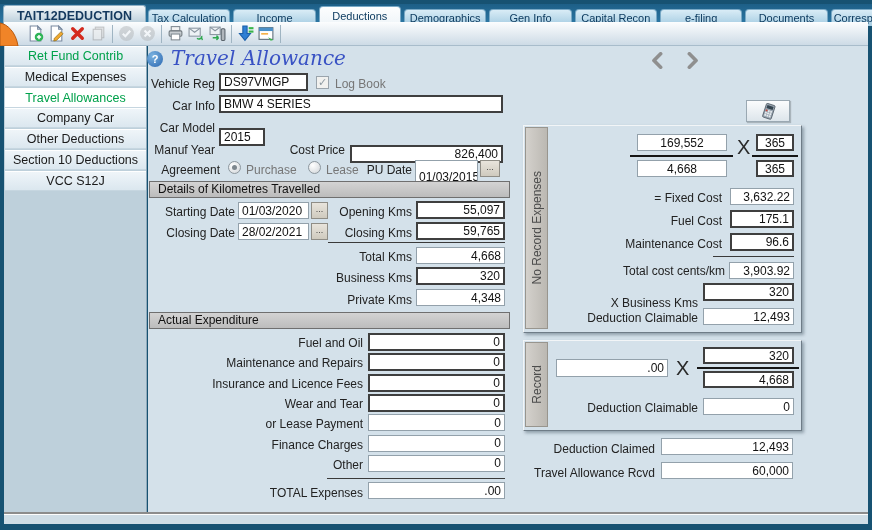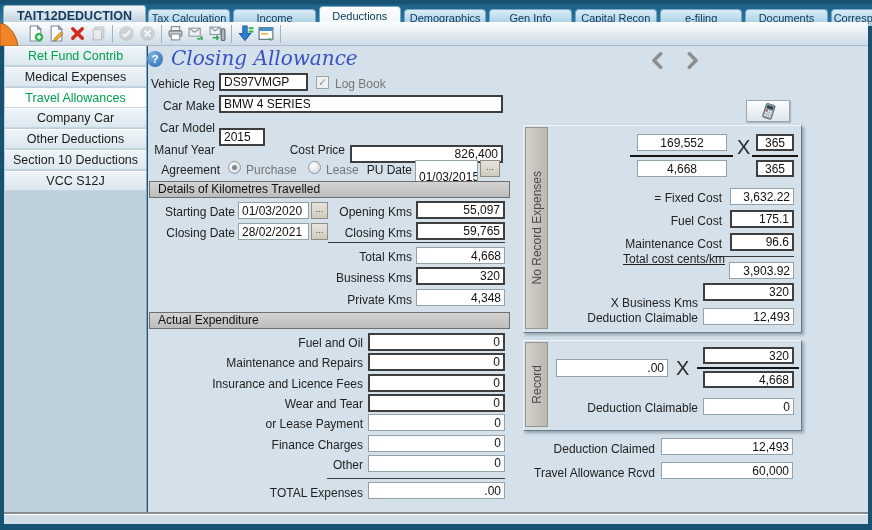--- a/index.html
+++ b/index.html
@@ -178,34 +178,34 @@
   <svg class="fold" viewBox="0 0 20 26">
     <path d="M0 26V3c7 1 16 9 18 23z" fill="#f08428" stroke="#b85a10" stroke-width="1"></path>
   </svg>
 
   <div class="sidebar-bg"></div>
   <div class="content-bg"></div>
   <div class="groove"></div>
   <div class="bottom-strip"></div>
 
   <div class="help">?</div>
-  <div class="page-title">Closing Allowance</div>
+  <div class="page-title">Travel Allowance</div>
   <svg class="nav" style="left:650px;top:52px;" viewBox="0 0 10 14">
       <path d="M8 1.5L2.5 7L8 12.5" stroke="#8f8f8f" stroke-width="3" fill="none" stroke-linecap="round" stroke-linejoin="round"></path>
     </svg>
   <svg class="nav" style="left:686px;top:52px;" viewBox="0 0 10 14">
       <path d="M2 1.5L7.5 7L2 12.5" stroke="#8f8f8f" stroke-width="3" fill="none" stroke-linecap="round" stroke-linejoin="round"></path>
     </svg>
 
   <div class="lbl r" style="left:115px;top:77px;width:100px;">Vehicle Reg</div>
   <div class="in dark" style="left:219px;top:73px;width:89px;height:18px;">DS97VMGP</div>
   <div class="chk" style="left:316px;top:76px;">✓</div>
   <div class="lbl gray" style="left:335px;top:77px;">Log Book</div>
 
-  <div class="lbl r" style="left:115px;top:99px;width:100px;">Car Make</div>
+  <div class="lbl r" style="left:115px;top:99px;width:100px;">Car Info</div>
   <div class="in dark" style="left:219px;top:95px;width:284px;height:18px;">BMW 4 SERIES</div>
 
   <div class="lbl r" style="left:115px;top:121px;width:100px;">Car Model</div>
 
   <div class="lbl r" style="left:115px;top:143px;width:100px;">Manuf Year</div>
   <div class="in dark" style="left:219px;top:128px;width:46px;height:18px;">2015</div>
   <div class="lbl r" style="left:255px;top:143px;width:90px;">Cost Price</div>
   <div class="in dark r" style="left:350px;top:145px;width:153px;height:18px;">826,400</div>
 
   <div class="lbl r" style="left:120px;top:163px;width:100px;">Agreement</div>
@@ -295,21 +295,21 @@
   <div class="in dark c" style="left:756px;top:160px;width:38px;height:17px;">365</div>
 
   <div class="lbl r" style="left:600px;top:191px;width:122px;">=  Fixed Cost</div>
   <div class="in r" style="left:730px;top:188px;width:64px;height:17px;">3,632.22</div>
   <div class="lbl r" style="left:600px;top:214px;width:122px;">Fuel Cost</div>
   <div class="in dark r" style="left:730px;top:210px;width:64px;height:18px;">175.1</div>
   <div class="lbl r" style="left:600px;top:237px;width:122px;">Maintenance Cost</div>
   <div class="in dark r" style="left:730px;top:233px;width:64px;height:18px;">96.6</div>
 
   <div class="sumline" style="left:713px;top:256px;width:81px;"></div>
-  <div class="lbl r" style="left:560px;top:252px;width:165px;text-decoration:underline;">Total cost cents/km</div>
+  <div class="lbl r" style="left:560px;top:264px;width:165px;">Total cost cents/km</div>
   <div class="in r" style="left:729px;top:262px;width:65px;height:17px;">3,903.92</div>
   <div class="lbl r" style="left:588px;top:296px;width:110px;">X  Business Kms</div>
   <div class="in dark r" style="left:703px;top:283px;width:91px;height:18px;">320</div>
   <div class="lbl r" style="left:566px;top:311px;width:132px;">Deduction Claimable</div>
   <div class="in r" style="left:703px;top:308px;width:91px;height:17px;">12,493</div>
 
   <div class="panel" style="left:523px;top:340px;width:277px;height:89px;"></div>
   <div class="strip" style="left:525px;top:342px;height:85px;">
       <span>Record</span>
     </div>

